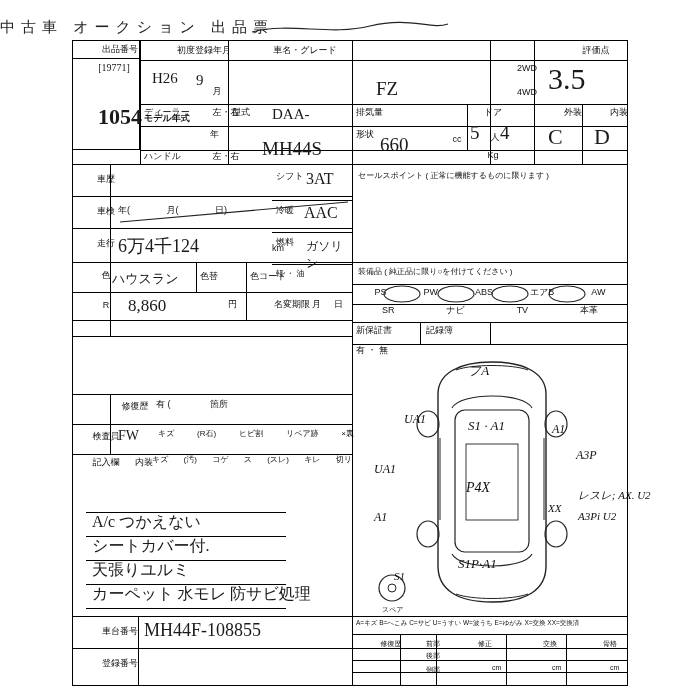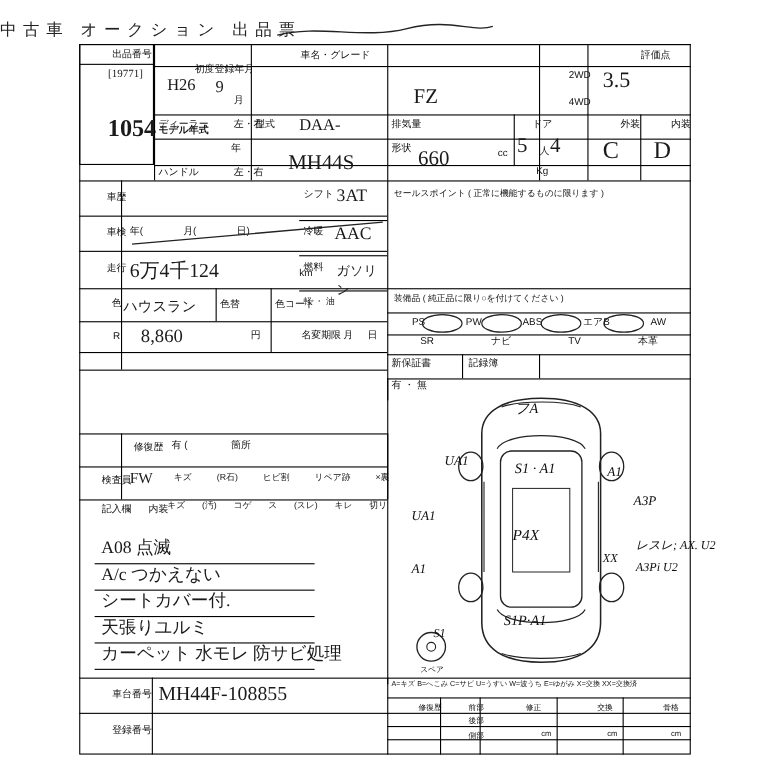--- a/index.html
+++ b/index.html
@@ -50,21 +50,21 @@
   <div class="b hline" style="left:72px;top:164px;width:556px;"></div>
 
   <div class="b vline" style="left:140px;top:40px;height:124px;"></div>
   <div class="b vline" style="left:228px;top:40px;height:124px;"></div>
   <div class="b vline" style="left:352px;top:40px;height:124px;"></div>
   <div class="b vline" style="left:490px;top:40px;height:124px;"></div>
   <div class="b vline" style="left:534px;top:40px;height:124px;"></div>
   <div class="b vline" style="left:582px;top:104px;height:60px;"></div>
   <div class="b vline" style="left:467px;top:104px;height:46px;"></div>
 
-  <div class="b lbl ctr" style="left:142px;top:56px;width:86px;height:14px;padding-left:10px;">初度登録年月</div>
+  <div class="b lbl ctr" style="left:142px;top:44px;width:86px;height:14px;padding-left:10px;">初度登録年月</div>
   <div class="b lbl ctr" style="left:230px;top:44px;width:122px;height:14px;">車名・グレード</div>
   <div class="b lbl ctr" style="left:492px;top:60px;width:42px;height:18px;">2WD</div>
   <div class="b lbl ctr" style="left:492px;top:84px;width:42px;height:18px;">4WD</div>
   <div class="b lbl ctr" style="left:536px;top:44px;width:92px;height:14px;">評価点</div>
   <div class="b lbl ctr" style="left:536px;top:106px;width:46px;height:14px;">外装</div>
   <div class="b lbl ctr" style="left:582px;top:106px;width:46px;height:14px;">内装</div>
 
   <div class="b lbl lft" style="left:144px;top:106px;width:84px;height:14px;">
     <span>ディーラー</span>
   </div>
@@ -89,21 +89,21 @@
   <div class="b lbl ctr" style="left:196px;top:86px;width:14px;height:12px;">月</div>
 
   <div class="b hand hmed" style="left:152px;top:70px;width:50px;height:20px;">H26</div>
   <div class="b hand hmed" style="left:196px;top:72px;width:20px;height:20px;">9</div>
   <div class="b hand hbig" style="left:376px;top:78px;width:60px;height:22px;">FZ</div>
   <div class="b hand hmed" style="left:272px;top:106px;width:70px;height:20px;">DAA-</div>
   <div class="b hand hbig" style="left:262px;top:138px;width:90px;height:22px;">MH44S</div>
   <div class="b hand hbig" style="left:380px;top:134px;width:60px;height:22px;">660</div>
   <div class="b hand hbig" style="left:470px;top:122px;width:20px;height:22px;">5</div>
   <div class="b hand hbig" style="left:500px;top:122px;width:20px;height:22px;">4</div>
-  <div class="b hand" style="left:548px;top:62px;width:70px;height:36px;font-size:20px;">3.5</div>
+  <div class="b hand" style="left:548px;top:62px;width:70px;height:36px;font-size:30px;">3.5</div>
   <div class="b hand" style="left:548px;top:124px;width:30px;height:30px;font-size:22px;">C</div>
   <div class="b hand" style="left:594px;top:124px;width:30px;height:30px;font-size:22px;">D</div>
 
   <div class="b vline" style="left:352px;top:164px;height:200px;"></div>
   <div class="b hline" style="left:72px;top:196px;width:280px;"></div>
   <div class="b hline" style="left:72px;top:228px;width:280px;"></div>
   <div class="b hline" style="left:72px;top:262px;width:280px;"></div>
   <div class="b hline" style="left:72px;top:292px;width:280px;"></div>
   <div class="b hline" style="left:72px;top:320px;width:280px;"></div>
   <div class="b hline" style="left:72px;top:336px;width:280px;"></div>
@@ -266,21 +266,20 @@
   <div class="b hw" style="left:466px;top:480px;font-size:14px;">P4X</div>
   <div class="b hw" style="left:374px;top:510px;font-size:12px;">A1</div>
   <div class="b hw" style="left:576px;top:448px;font-size:12px;">A3P</div>
   <div class="b hw" style="left:578px;top:488px;font-size:11px;">レスレ; AX. U2</div>
   <div class="b hw" style="left:578px;top:510px;font-size:11px;">A3Pi U2</div>
   <div class="b hw" style="left:548px;top:502px;font-size:11px;">XX</div>
   <div class="b hw" style="left:394px;top:570px;font-size:11px;">S1</div>
   <div class="b hw" style="left:458px;top:556px;font-size:13px;">S1P·A1</div>
   <div class="b lbl2" style="left:382px;top:606px;font-size:7px;">スペア</div>
 
-  <div class="b hand" style="left:92px;top:488px;width:220px;height:22px;font-size:16px;">A08 点滅</div>
   <div class="b hline" style="left:86px;top:512px;width:200px;"></div>
   <div class="b hand" style="left:92px;top:512px;width:220px;height:22px;font-size:16px;">A/c つかえない</div>
   <div class="b hline" style="left:86px;top:536px;width:200px;"></div>
   <div class="b hand" style="left:92px;top:536px;width:220px;height:22px;font-size:16px;">シートカバー付.</div>
   <div class="b hline" style="left:86px;top:560px;width:200px;"></div>
   <div class="b hand" style="left:92px;top:560px;width:220px;height:22px;font-size:16px;">天張りユルミ</div>
   <div class="b hline" style="left:86px;top:584px;width:200px;"></div>
   <div class="b hand" style="left:230px;top:584px;width:120px;height:22px;font-size:16px;">防サビ処理</div>
   <div class="b hand" style="left:92px;top:584px;width:140px;height:22px;font-size:16px;">カーペット 水モレ</div>
   <div class="b hline" style="left:86px;top:608px;width:200px;"></div>

